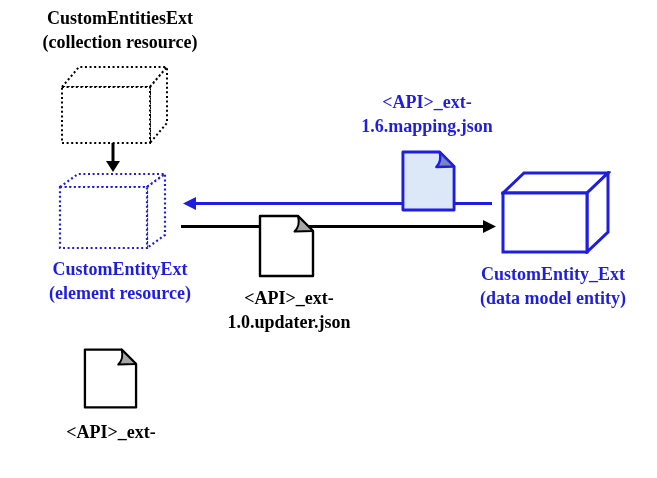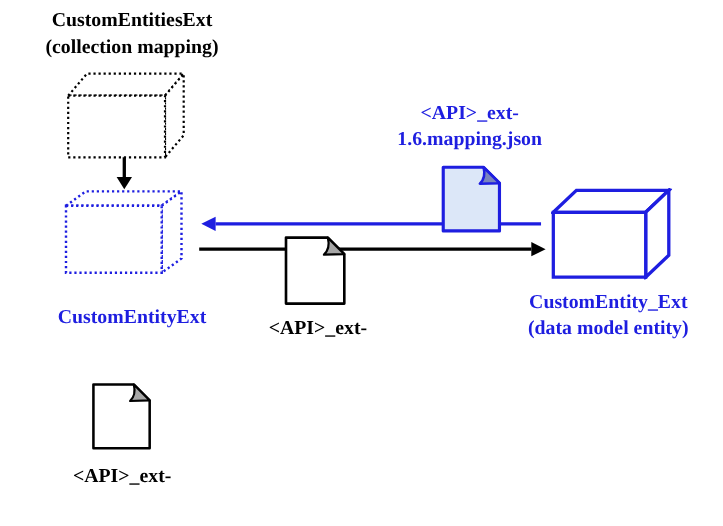--- a/index.html
+++ b/index.html
@@ -42,34 +42,36 @@
   .arrow-blue-line  { stroke: var(--blue, #1e1ee0); stroke-width: 3; }
   .arrow-blue-head  { fill: var(--blue, #1e1ee0); }
 </style>
 </head>
 <body>
 
 <div class="canvas">
 
   <div class="lbl black" style="left:10px; top:6px; width:220px;">
     <div>CustomEntitiesExt</div>
-    <div>(collection mapping)</div>
+    <div>(collection resource)</div>
   </div>
 
-  <div class="lbl blue" style="left:10px; top:276px; width:220px;">
+  <div class="lbl blue" style="left:10px; top:257px; width:220px;">
     <div>CustomEntityExt</div>
+    <div>(element resource)</div>
   </div>
 
   <div class="lbl blue" style="left:336px; top:90px; width:182px;">
     <div>&lt;API&gt;_ext-</div>
     <div>1.6.mapping.json</div>
   </div>
 
   <div class="lbl black" style="left:198px; top:286px; width:182px;">
     <div>&lt;API&gt;_ext-</div>
+    <div>1.0.updater.json</div>
   </div>
 
   <div class="lbl blue" style="left:443px; top:262px; width:220px;">
     <div>CustomEntity_Ext</div>
     <div>(data model entity)</div>
   </div>
 
   <div class="lbl black" style="left:20px; top:420px; width:182px;">
     <div>&lt;API&gt;_ext-</div>
   </div>

